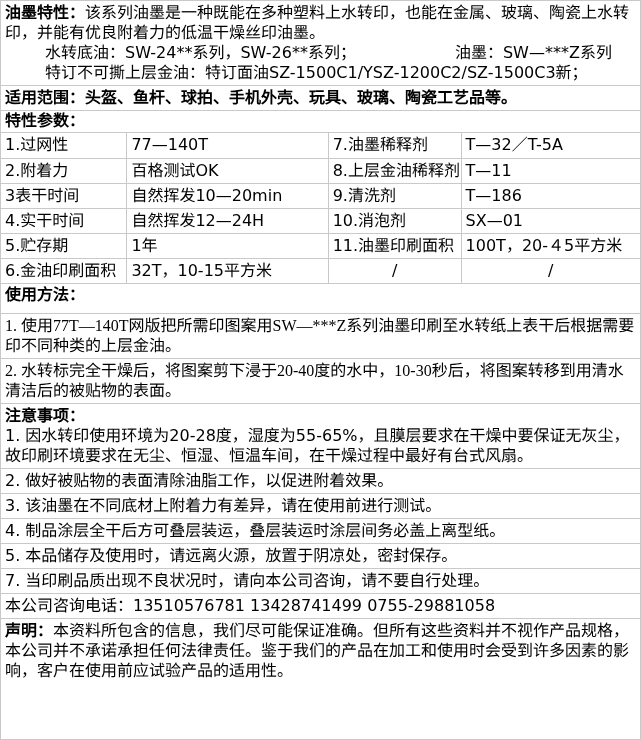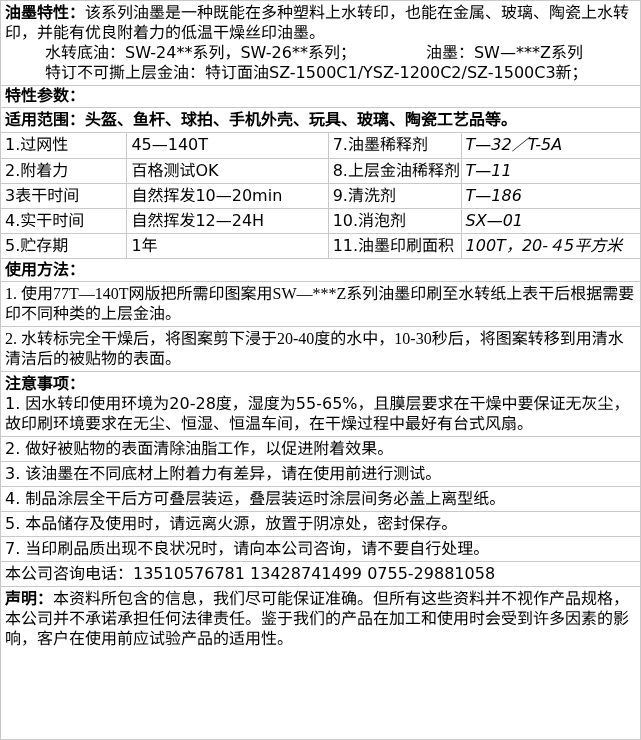--- a/index.html
+++ b/index.html
@@ -24,69 +24,69 @@
     background:var(--bg);
   }
   .sec{
     border-bottom:1px solid var(--bd);
     padding:2px 4px;
   }
   .sec:last-child{border-bottom:none;}
   .lbl{font-weight:bold;}
   .bold-line{font-weight:bold;}
   .indent{padding-left:40px;}
-  .gap{margin-left:70px;}
+  .gap{margin-left:99px;}
   .table-sec{padding:0;}
   table{
     width:100%;
     border-collapse:collapse;
     table-layout:fixed;
   }
   td{
     border:1px solid var(--bd);
     height:25px;
     padding:0 4px;
     overflow:hidden;
     white-space:nowrap;
     vertical-align:middle;
   }
   td:first-child{border-left:none;}
-  td:last-child{border-right:none;font-style:italic;}
+  td:last-child{border-right:none;}
   tr:first-child td{border-top:none;}
   tr:last-child td{border-bottom:none;}
   .center{text-align:center;}
   .two-line{min-height:44px;font-family:Liberation Serif, serif;}
 </style>
 </head>
 <body>
 
 <div class="doc">
 
   <div class="sec">
     <div><span class="lbl">油墨特性：</span><span>该系列油墨是一种既能在多种塑料上水转印，也能在金属、玻璃、陶瓷上水转印，并能有优良附着力的低温干燥丝印油墨。</span></div>
     <div class="indent"><span>水转底油：SW-24**系列，SW-26**系列；</span><span class="gap">油墨：SW—***Z系列</span></div>
     <div class="indent">特订不可撕上层金油：特订面油SZ-1500C1/YSZ-1200C2/SZ-1500C3新；</div>
   </div>
 
+  <div class="sec bold-line"><span>适用范围：</span><span>头盔、鱼杆、球拍、手机外壳、玩具、玻璃、陶瓷工艺品等。</span></div>
+
   <div class="sec" style="padding-top:0;padding-bottom:1px;"><span class="lbl">特性参数：</span></div>
-
-  <div class="sec bold-line"><span>适用范围：</span><span>头盔、鱼杆、球拍、手机外壳、玩具、玻璃、陶瓷工艺品等。</span></div>
 
   <div class="sec table-sec">
     <table>
       <colgroup>
         <col style="width:19.7%">
           <col style="width:31.5%">
           <col style="width:20.8%">
           <col style="width:28%">
       </colgroup>
       <tbody>
         <tr>
           <td>1.过网性</td>
-          <td>45—140T</td>
+          <td>77—140T</td>
           <td>7.油墨稀释剂</td>
           <td>T—32／T-5A</td>
         </tr>
         <tr>
           <td>2.附着力</td>
           <td>百格测试OK</td>
           <td>8.上层金油稀释剂</td>
           <td>T—11</td>
         </tr>
         <tr>
@@ -100,25 +100,31 @@
           <td>自然挥发12—24H</td>
           <td>10.消泡剂</td>
           <td>SX—01</td>
         </tr>
         <tr>
           <td>5.贮存期</td>
           <td>1年</td>
           <td>11.油墨印刷面积</td>
           <td>100T，20-４5平方米</td>
         </tr>
+        <tr>
+          <td>6.金油印刷面积</td>
+          <td>32T，10-15平方米</td>
+          <td class="center">/</td>
+          <td class="center">/</td>
+        </tr>
       </tbody>
     </table>
   </div>
 
-  <div class="sec" style="padding-top:1px;padding-bottom:1px;"><span class="lbl">使用方法：</span></div>
+  <div class="sec" style="padding-top:1px;padding-bottom:8px;"><span class="lbl">使用方法：</span></div>
   <div class="sec two-line">1.  使用77T—140T网版把所需印图案用SW—***Z系列油墨印刷至水转纸上表干后根据需要印不同种类的上层金油。</div>
   <div class="sec two-line">2.  水转标完全干燥后，将图案剪下浸于20-40度的水中，10-30秒后，将图案转移到用清水清洁后的被贴物的表面。</div>
 
   <div class="sec">
     <div class="lbl">注意事项：</div>
     <div>1.  因水转印使用环境为20-28度，湿度为55-65%，且膜层要求在干燥中要保证无灰尘，故印刷环境要求在无尘、恒湿、恒温车间，在干燥过程中最好有台式风扇。</div>
   </div>
   <div class="sec">2.  做好被贴物的表面清除油脂工作，以促进附着效果。</div>
   <div class="sec">3.  该油墨在不同底材上附着力有差异，请在使用前进行测试。</div>
   <div class="sec">4.  制品涂层全干后方可叠层装运，叠层装运时涂层间务必盖上离型纸。</div>

